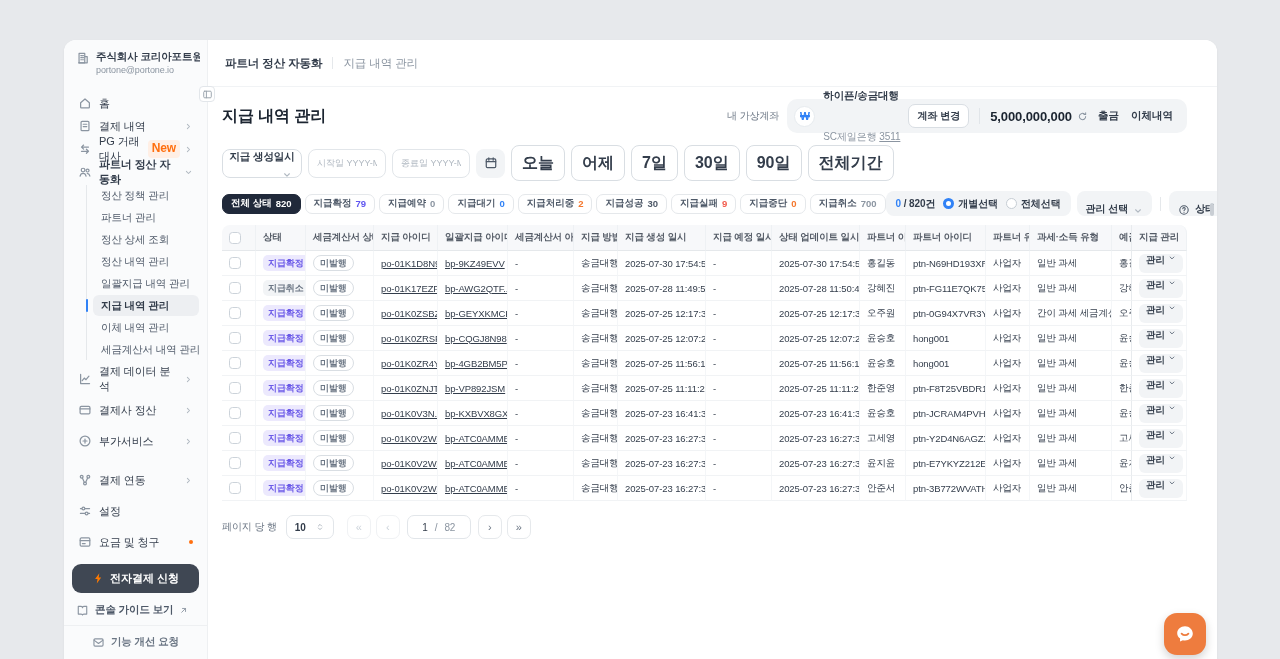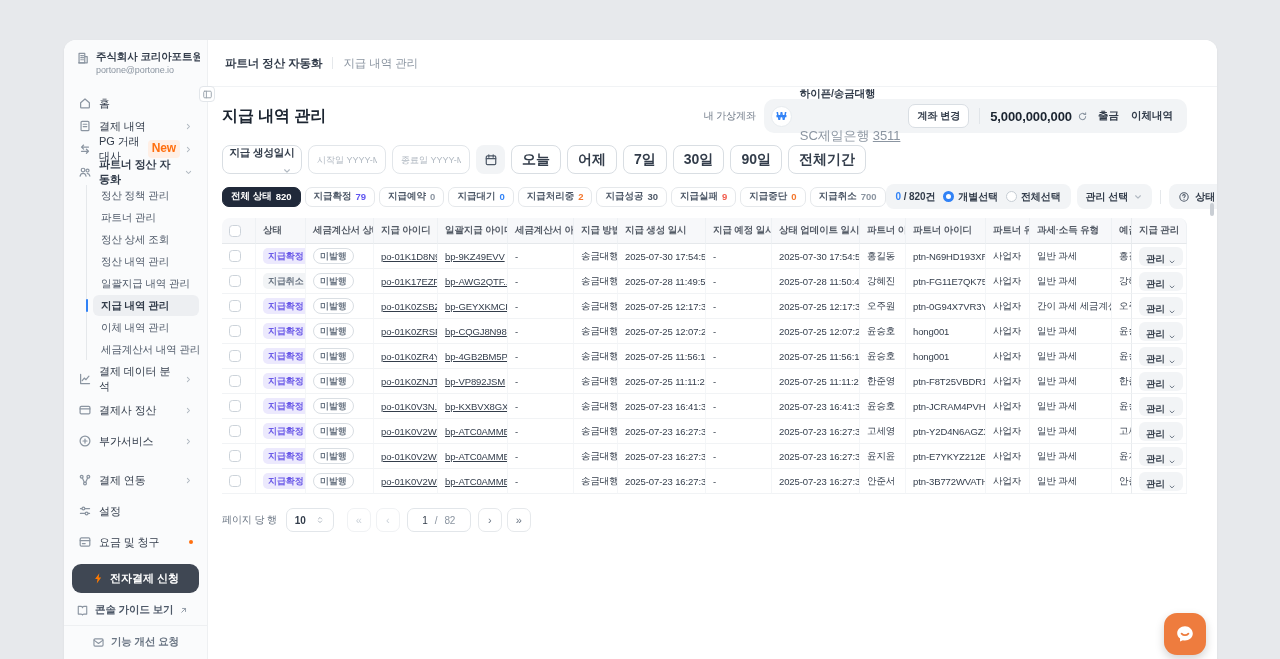--- a/index.html
+++ b/index.html
@@ -53,75 +53,75 @@
   .toggle::after{content:"";position:absolute;right:2px;top:2px;width:12px;height:12px;border-radius:50%;background:#fff;}
   .content{padding:12px 30px 0 14px;flex:1;display:flex;flex-direction:column;min-width:0;}
   .title-row{display:flex;align-items:center;justify-content:space-between;}
   h1{font-size:16px;font-weight:700;color:#1b2430;margin:0;}
   .acct{display:flex;align-items:center;gap:8px;}
   .acct-label{font-size:10px;color:#6b7684;}
   .acct-card{display:flex;align-items:center;background:#f2f4f6;border-radius:10px;padding:0 12px 0 7px;gap:8px;height:34px;}
   .bank-ic{width:21px;height:21px;border-radius:50%;background:#fff;border:1px solid #e7ebef;display:flex;align-items:center;justify-content:center;
     color:#3182f6;font-weight:700;font-size:10.5px;flex-shrink:0;}
   .acct-prov{font-size:10.5px;font-weight:700;color:#333d4b;line-height:1.2;white-space:nowrap;}
-  .acct-bank{font-size:13px;color:#8b95a1;line-height:1.3;white-space:nowrap;margin-top:28px;}
+  .acct-bank{font-size:10px;color:#8b95a1;line-height:1.3;white-space:nowrap;margin-top:28px;}
   .acct-bank u{cursor:pointer;}
   .btn-white{background:#fff;border:1px solid #d9dee3;border-radius:7px;font-size:10px;font-weight:700;color:#333d4b;padding:4px 8px;cursor:pointer;font-family:inherit;white-space:nowrap;}
   .acct-sep{width:1px;height:16px;background:#e1e5e9;margin:0 2px;}
   .balance{font-size:13px;font-weight:800;color:#1b2430;display:flex;align-items:center;gap:5px;white-space:nowrap;}
   .refresh{color:#8b95a1;display:flex;cursor:pointer;}
   .txt-btn{font-size:10.5px;font-weight:700;color:#333d4b;background:none;border:none;cursor:pointer;font-family:inherit;padding:0 2px;white-space:nowrap;}
   
   .filter-row{display:flex;align-items:center;gap:6px;margin-top:12px;}
   .sel{height:29px;border:1px solid #d9dee3;border-radius:8px;background:#fff;display:flex;align-items:center;gap:6px;padding:0 9px;
     font-size:10.5px;font-weight:700;color:#333d4b;cursor:pointer;white-space:nowrap;flex-direction:column;}
   .sel .chev{margin-left:auto;}
   .inp{height:29px;border:1px solid #e2e6ea;border-radius:8px;padding:0 8px;font-size:9px;color:#333d4b;width:78px;background:#fff;font-family:inherit;}
   .inp::placeholder{color:#b0b8c1;}
   .cal-btn{height:29px;width:29px;border:none;border-radius:8px;background:#f2f4f6;display:flex;align-items:center;justify-content:center;color:#4e5968;cursor:pointer;flex-shrink:0;}
-  .qbtn{height:29px;padding:0 10px;border:1px solid #d9dee3;border-radius:8px;background:#fff;font-size:14px;font-weight:600;color:#333d4b;cursor:pointer;font-family:inherit;white-space:nowrap;}
+  .qbtn{height:36px;padding:0 10px;border:1px solid #d9dee3;border-radius:8px;background:#fff;font-size:16px;font-weight:600;color:#333d4b;cursor:pointer;font-family:inherit;white-space:nowrap;}
   .fr-right{margin-left:auto;display:flex;align-items:center;gap:8px;}
   .partner-sel{width:136px;font-weight:500;color:#4e5968;}
   .filter-btn{display:flex;align-items:center;gap:5px;height:29px;padding:4px 11px;}
   .filter-btn .ficon{color:#3182f6;display:flex;}
   
   .chips-row{display:flex;align-items:center;justify-content:space-between;margin-top:10px;}
   .chips{display:flex;gap:4px;}
   .chip{height:20px;display:flex;align-items:center;gap:4px;padding:0 8px;border:1px solid #e5e8eb;border-radius:7px;background:#fff;
     font-size:9.5px;font-weight:600;color:#4e5968;cursor:pointer;font-family:inherit;white-space:nowrap;}
   .chip .cnt{font-weight:700;}
   .chip.active{background:#20293a;border-color:#20293a;color:#fff;}
   .ctrl{display:flex;align-items:center;gap:6px;}
   .sel-pill{display:flex;align-items:center;background:#f2f4f6;border-radius:8px;height:25px;padding:0 10px;gap:8px;font-size:10px;font-weight:700;color:#333d4b;white-space:nowrap;}
   .sel-pill .blue{color:#3182f6;}
   .radio{width:11px;height:11px;border-radius:50%;border:1.5px solid #c6cdd4;background:#fff;flex-shrink:0;cursor:pointer;}
   .radio.on{border:3.5px solid #3182f6;}
   .rlabel{display:flex;align-items:center;gap:4px;cursor:pointer;}
-  .gbtn{display:flex;align-items:center;gap:5px;background:#f2f4f6;border:none;border-radius:8px;height:25px;padding:0 9px;
+  .gbtn{display:flex;align-items:flex-end;gap:5px;background:#f2f4f6;border:none;border-radius:8px;height:25px;padding:0 9px;
     font-size:10px;font-weight:700;color:#333d4b;cursor:pointer;font-family:inherit;white-space:nowrap;}
   .gbtn .gicon{color:#4e5968;display:flex;}
   .vdiv{width:1px;height:14px;background:#e5e8eb;margin:0 2px;}
   
   .table-wrap{margin-top:9px;overflow:hidden;position:relative;width:100%;}
   table{border-collapse:separate;border-spacing:0;table-layout:fixed;width:1006px;font-size:9.5px;}
   th{background:#f7f8fa;font-weight:600;color:#545b66;height:26px;text-align:left;padding:0 7px;
     border-bottom:1px solid #e5e8eb;border-right:1px solid #eef1f4;white-space:nowrap;overflow:hidden;}
   th:first-child{border-radius:8px 0 0 0;}
   td{height:25px;padding:0 7px;border-bottom:1px solid #f1f3f5;border-right:1px solid #f4f6f8;color:#333d4b;
     white-space:nowrap;overflow:hidden;background:#fff;}
   th.sticky-col,td.sticky-col{position:sticky;right:0;z-index:2;border-left:1px solid #e8ebee;}
   th.sticky-col{background:#f7f8fa;border-radius:0 8px 0 0;}
   .cb{width:12px;height:12px;border:1.4px solid #ccd3da;border-radius:3.5px;display:inline-block;background:#fff;cursor:pointer;vertical-align:middle;}
   .badge{display:inline-block;padding:2.5px 5px;border-radius:5px;font-size:9px;font-weight:700;line-height:1.2;}
   .badge.purple{background:#ece9fd;color:#6b5ae8;}
   .badge.gray{background:#f2f4f6;color:#6b7684;}
   .pill{display:inline-block;padding:2px 6px;border-radius:999px;font-size:9px;font-weight:600;color:#6b7684;border:1px solid #d9dee3;background:#fff;line-height:1.2;}
   a.idlink{color:#333d4b;text-decoration:underline;cursor:pointer;}
   .manage-btn{background:#f2f4f6;border:none;border-radius:6px;height:19px;padding:0 7px;font-size:9.5px;font-weight:700;color:#333d4b;
-    display:inline-flex;align-items:flex-end;gap:3px;cursor:pointer;font-family:inherit;}
+    display:inline-flex;align-items:flex-start;gap:3px;cursor:pointer;font-family:inherit;}
   .manage-btn .chev{color:#6b7684;}
   
   .pagination{display:flex;align-items:center;gap:5px;margin-top:14px;font-size:10px;color:#6b7684;}
   .plabel{margin-right:4px;}
   .psel{height:24px;border:1px solid #e2e6ea;border-radius:7px;background:#fff;display:flex;align-items:center;gap:9px;padding:0 8px;
     font-size:10px;font-weight:600;color:#333d4b;margin-right:8px;cursor:pointer;}
   .pbtn{width:24px;height:24px;border:1px solid #e6e9ec;border-radius:7px;background:#fff;display:flex;align-items:center;justify-content:center;
     font-size:11px;color:#6b7684;cursor:pointer;font-family:inherit;padding:0;}
   .pbtn.disabled{color:#ccd3da;border-color:#f0f2f4;cursor:default;}
   .pagebox{height:24px;min-width:64px;border:1px solid #e2e6ea;border-radius:7px;background:#fff;display:flex;align-items:center;justify-content:center;

